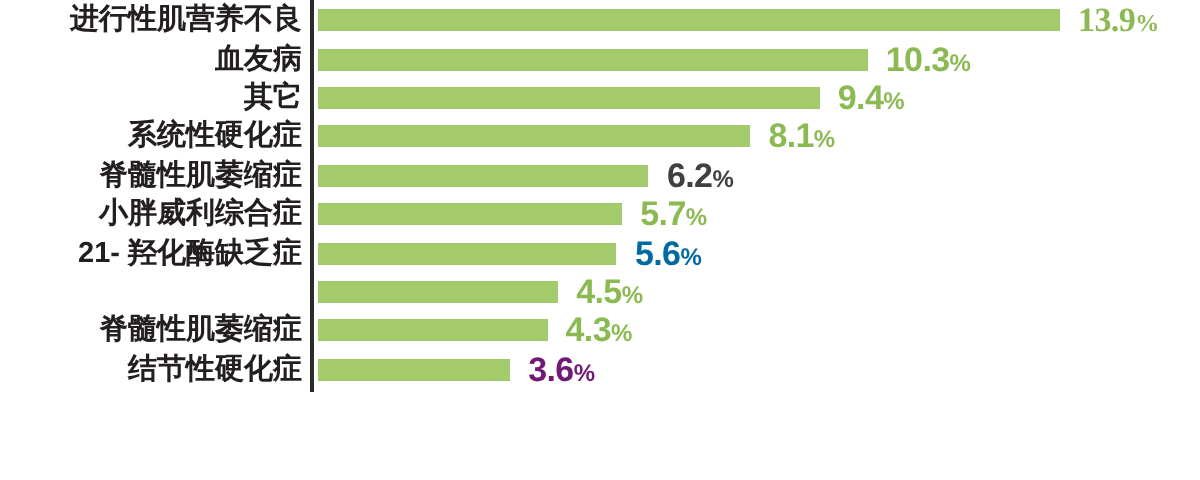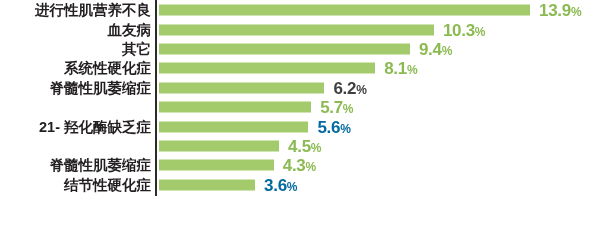--- a/index.html
+++ b/index.html
@@ -80,21 +80,21 @@
 </style>
 </head>
 <body>
 
 <div id="chart" style="background: rgb(255, 255, 255);">
   <div id="axis-line" style="background: rgb(43, 43, 43);"></div>
   <div id="rows">
       <div class="row" style="top: 0.5px;">
         <div class="cat-label">进行性肌营养不良</div>
         <div class="bar" style="width: 371px; background: rgb(163, 203, 107);"></div>
-        <div class="val-label" style="left: 539px; color: rgb(140, 186, 82);"><span>13.9</span><span class="pct">%</span></div>
+        <div class="val-label" style="left: 539px; color: rgb(140, 186, 82); font-family: Liberation Serif, serif;"><span>13.9</span><span class="pct">%</span></div>
       </div>
       <div class="row" style="top: 19.9px;">
         <div class="cat-label">血友病</div>
         <div class="bar" style="width: 274.914px; background: rgb(163, 203, 107);"></div>
         <div class="val-label" style="left: 442.914px; color: rgb(140, 186, 82);"><span>10.3</span><span class="pct">%</span></div>
       </div>
       <div class="row" style="top: 39.3px;">
         <div class="cat-label">其它</div>
         <div class="bar" style="width: 250.892px; background: rgb(163, 203, 107);"></div>
         <div class="val-label" style="left: 418.892px; color: rgb(140, 186, 82);"><span>9.4</span><span class="pct">%</span></div>
@@ -103,36 +103,37 @@
         <div class="cat-label">系统性硬化症</div>
         <div class="bar" style="width: 216.194px; background: rgb(163, 203, 107);"></div>
         <div class="val-label" style="left: 384.194px; color: rgb(140, 186, 82);"><span>8.1</span><span class="pct">%</span></div>
       </div>
       <div class="row" style="top: 78.1px;">
         <div class="cat-label">脊髓性肌萎缩症</div>
         <div class="bar" style="width: 165.482px; background: rgb(163, 203, 107);"></div>
         <div class="val-label" style="left: 333.482px; color: #404040;"><span>6.2</span><span class="pct">%</span></div>
       </div>
       <div class="row" style="top: 97.5px;">
+        <div class="cat-label">小胖威利综合症</div>
         <div class="bar" style="width: 152.137px; background: rgb(163, 203, 107);"></div>
         <div class="val-label" style="left: 320.137px; color: rgb(140, 186, 82);"><span>5.7</span><span class="pct">%</span></div>
       </div>
       <div class="row" style="top: 116.9px;">
         <div class="cat-label">21- 羟化酶缺乏症</div>
         <div class="bar" style="width: 149.468px; background: rgb(163, 203, 107);"></div>
         <div class="val-label" style="left: 317.468px; color: #0369a1;"><span>5.6</span><span class="pct">%</span></div>
       </div>
       <div class="row" style="top: 136.3px;">
         <div class="bar" style="width: 120.108px; background: rgb(163, 203, 107);"></div>
         <div class="val-label" style="left: 288.108px; color: rgb(140, 186, 82);"><span>4.5</span><span class="pct">%</span></div>
       </div>
       <div class="row" style="top: 155.7px;">
         <div class="cat-label">脊髓性肌萎缩症</div>
         <div class="bar" style="width: 114.77px; background: rgb(163, 203, 107);"></div>
         <div class="val-label" style="left: 282.77px; color: rgb(140, 186, 82);"><span>4.3</span><span class="pct">%</span></div>
       </div>
       <div class="row" style="top: 175.1px;">
         <div class="cat-label">结节性硬化症</div>
         <div class="bar" style="width: 96.0863px; background: rgb(163, 203, 107);"></div>
-        <div class="val-label" style="left: 264.086px; color: #0369a1;"><span>3.6</span><span class="pct">%</span></div>
+        <div class="val-label" style="left: 264.086px; color: #701a75;"><span>3.6</span><span class="pct">%</span></div>
       </div>
     </div>
 </div>
 
 </body></html>

